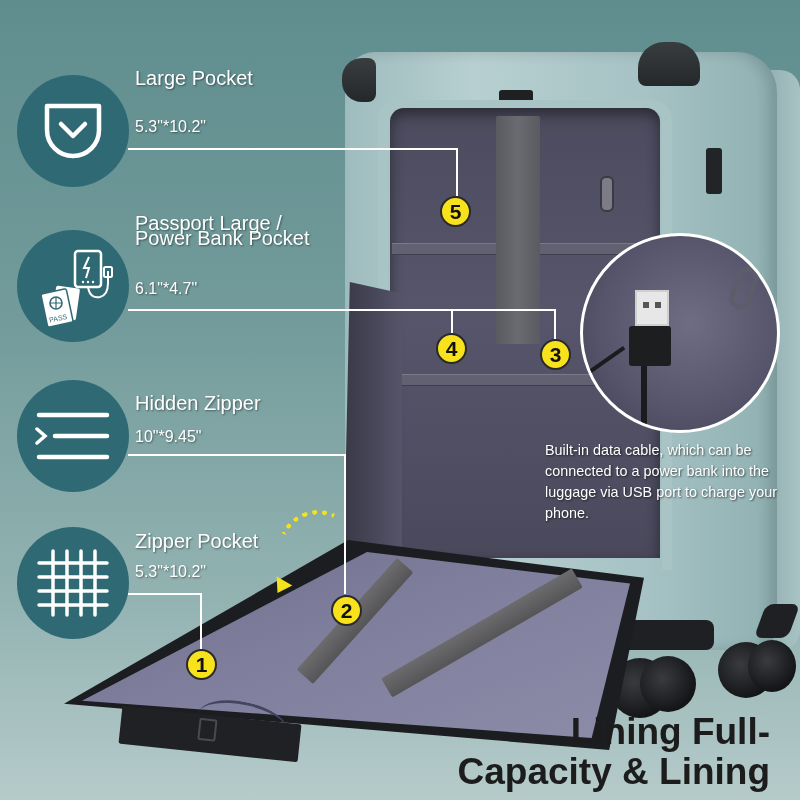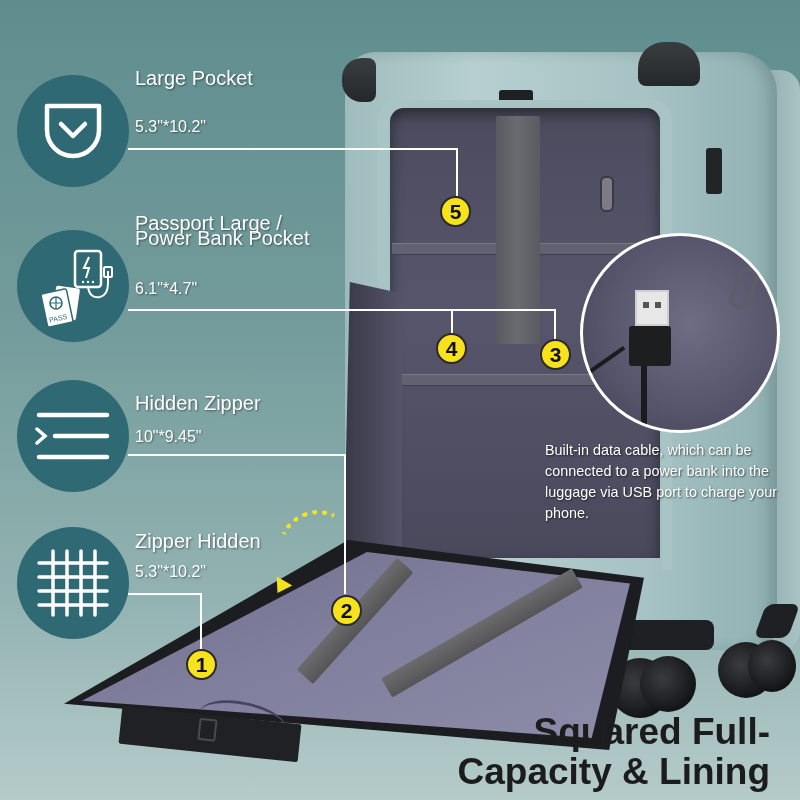--- a/index.html
+++ b/index.html
@@ -301,36 +301,36 @@
           <line x1="30" y1="4" x2="30" y2="68"></line>
         <line x1="44" y1="4" x2="44" y2="68"></line>
           <line x1="58" y1="4" x2="58" y2="68"></line>
         <line x1="2" y1="16" x2="70" y2="16"></line>
           <line x1="2" y1="30" x2="70" y2="30"></line>
         <line x1="2" y1="44" x2="70" y2="44"></line>
           <line x1="2" y1="58" x2="70" y2="58"></line>
       </g>
     </svg>
   </div>
-  <div class="feature-label" style="top:528px;">Zipper Hidden</div>
+  <div class="feature-label" style="top:528px;">Zipper Pocket</div>
   <div class="feature-dim" style="top:563px;">5.3"*10.2"</div>
 
   <div class="marker" style="left:440px;top:196px;">5</div>
   <div class="marker" style="left:436px;top:333px;">4</div>
   <div class="marker" style="left:540px;top:339px;">3</div>
   <div class="marker" style="left:331px;top:595px;">2</div>
   <div class="marker" style="left:186px;top:649px;">1</div>
 
   <div class="zoom-circle">
     <div class="usb-anchor"></div>
     <div class="usb-cable2"></div>
     <div class="usb-cable"></div>
     <div class="usb-body"></div>
     <div class="usb-plug"></div>
   </div>
 
   <div class="cable-note">Built-in data cable, which can be connected to a power bank into the luggage via USB port to charge your phone.</div>
 
   <div class="headline">
-    <div>Squared Full-</div>
+    <div>Lining Full-</div>
     <div>Capacity &amp; Lining</div>
   </div>
 </div>
 
 </body></html>

